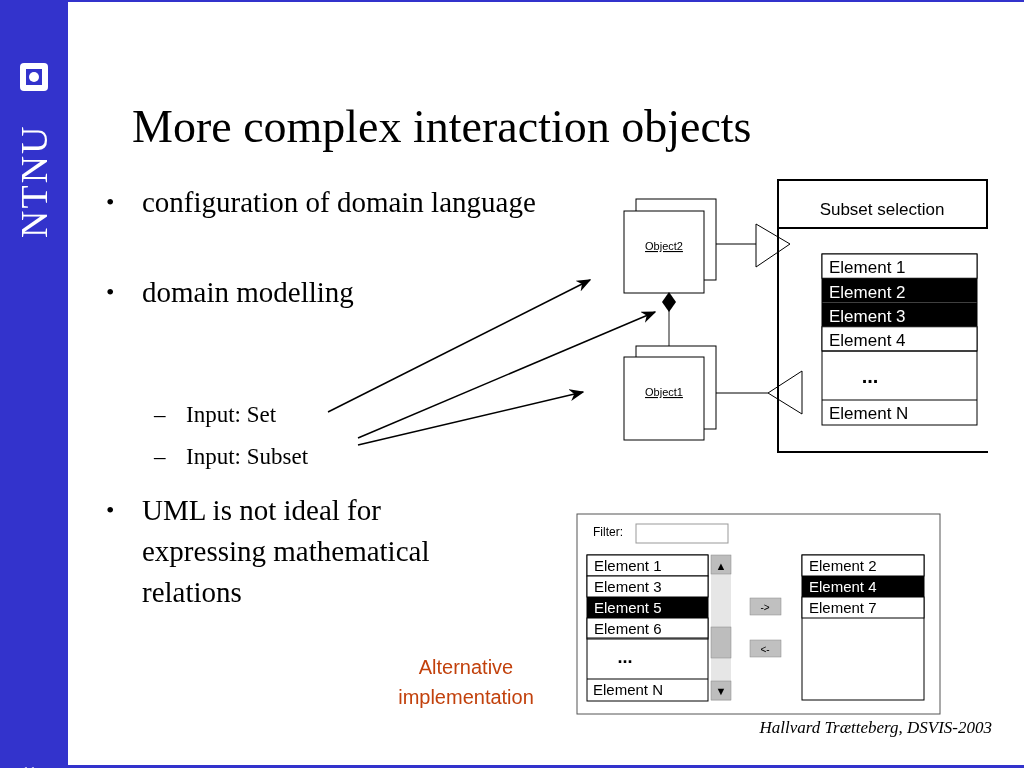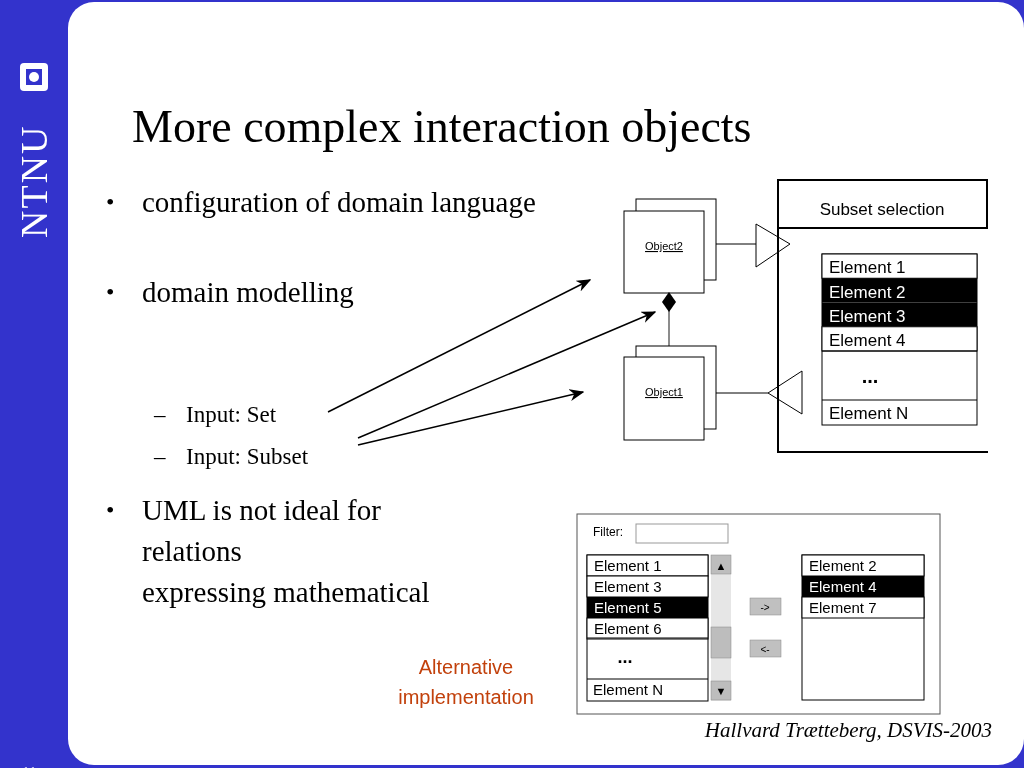--- a/index.html
+++ b/index.html
@@ -3,27 +3,27 @@
 <meta charset="utf-8">
 <style>
   html, body { margin:0; padding:0; }
   body { width:1024px; height:768px; position:relative; overflow:hidden; background:#3333cc; font-family:"Liberation Serif", serif; }
   .sidebar { position:absolute; left:0; top:0; width:68px; height:768px; background:#3333cc; }
   .logo-box { position:absolute; left:20px; top:63px; width:28px; height:28px; background:#fff; border-radius:4px; }
   .logo-box .inner { position:absolute; left:6px; top:6px; width:16px; height:16px; background:#3333cc; }
   .logo-box .dot { position:absolute; left:9px; top:9px; width:10px; height:10px; background:#fff; border-radius:50%; }
   .logo-text { position:absolute; left:14px; top:98px; width:40px; height:140px; color:#fff; font-size:38px; writing-mode:vertical-rl; transform:rotate(180deg); letter-spacing:2px; line-height:40px; text-align:left; }
   .slide-num { position:absolute; left:22px; top:716px; color:#fff; font-size:15px;margin-top:48px; }
-  .slide { position:absolute; left:68px; top:2px; width:956px; height:763px; background:#fff;border-radius:26px; }
+  .slide { position:absolute; left:68px; top:2px; width:956px; height:763px; background:#fff; }
   .title { position:absolute; left:64px; top:98px; font-size:46px; color:#000; white-space:nowrap; }
   .bullet { position:absolute; font-size:29px; color:#000; line-height:41px; }
   .bullet .dot { position:absolute; left:-36px; font-size:24px; }
   .sub { position:absolute; font-size:23px; color:#000; }
   .sub .dash { position:absolute; left:-32px; }
-  .footer { position:absolute; right:32px; top:716px; font-style:italic; font-size:21px; color:#000;margin-left:48px; }
+  .footer { position:absolute; right:32px; top:716px; font-style:italic; font-size:17px; color:#000;margin-left:48px; }
   .alt { position:absolute; left:308px; top:650px; width:180px; text-align:center; font-family:"Liberation Sans", sans-serif; font-size:20px; line-height:30px; color:#c2410c; }
   svg text { font-family:"Liberation Sans", sans-serif; }
   .bottom-strip { position:absolute; left:68px; top:765px; width:956px; height:3px; background:#3333cc; }
 </style>
 </head>
 <body>
 
 <div class="sidebar">
   <div class="logo-box">
     <div class="inner"></div>
@@ -50,22 +50,22 @@
     <span>Input: Set</span>
   </div>
   <div class="sub" style="left:118px; top:442px;">
     <span class="dash">–</span>
     <span>Input: Subset</span>
   </div>
 
   <div class="bullet" style="left:74px; top:488px;">
     <span class="dot">•</span>
     <div>UML is not ideal for</div>
+    <div>expressing mathematical</div>
     <div>relations</div>
-    <div>expressing mathematical</div>
   </div>
 
   <div class="alt">
     <div>Alternative</div>
     <div>implementation</div>
   </div>
 
   <div class="footer">Hallvard Trætteberg, DSVIS-2003</div>
 </div>
 <div class="bottom-strip"></div>

